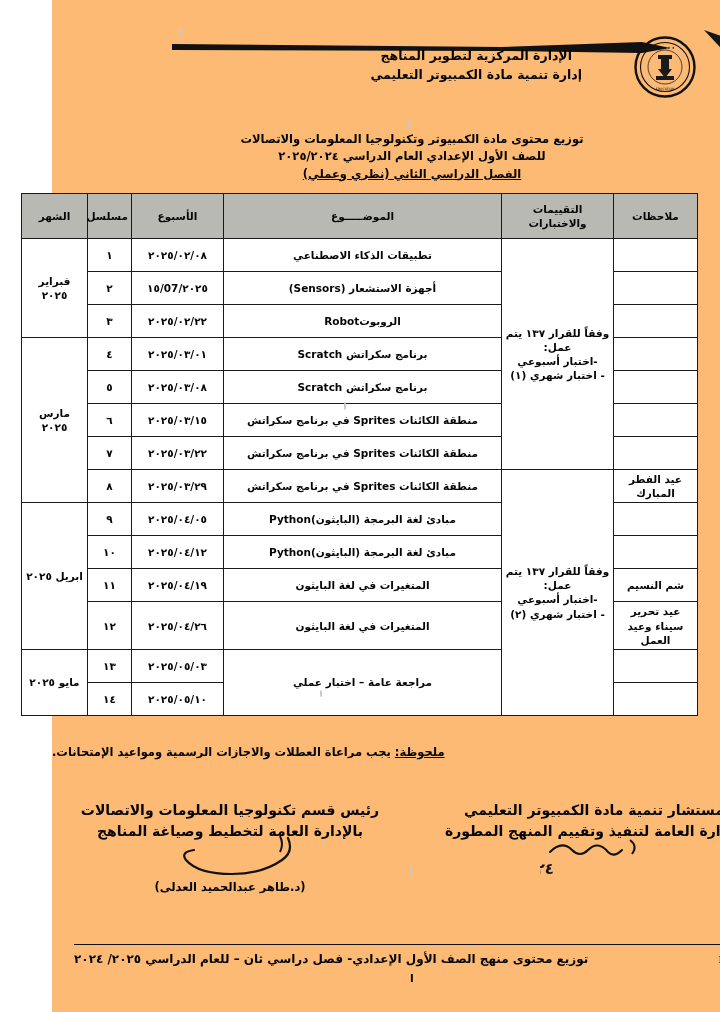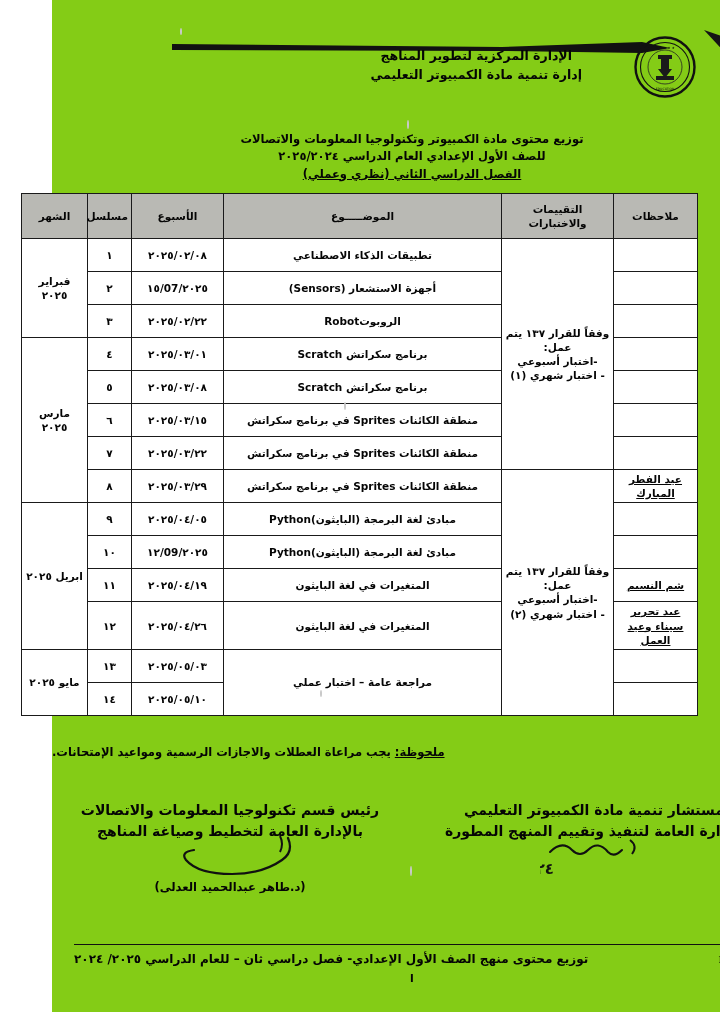--- a/index.html
+++ b/index.html
@@ -15,21 +15,21 @@
     font-family: "DejaVu Sans", "Liberation Sans", sans-serif;
     color: #050505;
     overflow: hidden;
   }
 
   .page {
     position: relative;
     width: 668px;
     height: 1012px;
     box-sizing: border-box;
-    background: #84cc16;
+    background: #fdba74;
   }
 
   
   .header-band {
     position: absolute;
     top: 34px;
     left: 0;
     width: 720px;
     height: 70px;
   }
@@ -130,21 +130,20 @@
   td.assess {
     font-size: 9.5px;
     line-height: 1.5;
     font-weight: bold;
     text-align: center;
     margin-left: 8px;
   }
   td.notes {
     font-size: 9.5px;
     line-height: 1.4;
-    text-decoration: underline;
   }
   tr.r {
     height: 33px;
   }
   tr.r-tall {
     height: 36px;
   }
 
   
   .note-line {
@@ -353,21 +352,21 @@
           <tr class="r">
             <td class="notes"></td>
             <td class="topic">مبادئ لغة البرمجة (البايثون)Python</td>
             <td class="week">٢٠٢٥/٠٤/٠٥</td>
             <td class="serial">٩</td>
             <td class="month" rowspan="4">ابريل ٢٠٢٥</td>
           </tr>
           <tr class="r">
             <td class="notes"></td>
             <td class="topic">مبادئ لغة البرمجة (البايثون)Python</td>
-            <td class="week">٢٠٢٥/09/١٢</td>
+            <td class="week">٢٠٢٥/٠٤/١٢</td>
             <td class="serial">١٠</td>
           </tr>
           <tr class="r">
             <td class="notes">شم النسيم</td>
             <td class="topic">المتغيرات في لغة البايثون</td>
             <td class="week">٢٠٢٥/٠٤/١٩</td>
             <td class="serial">١١</td>
           </tr>
           <tr class="r r-tall">
             <td class="notes">عيد تحرير سيناء وعيد العمل</td>

